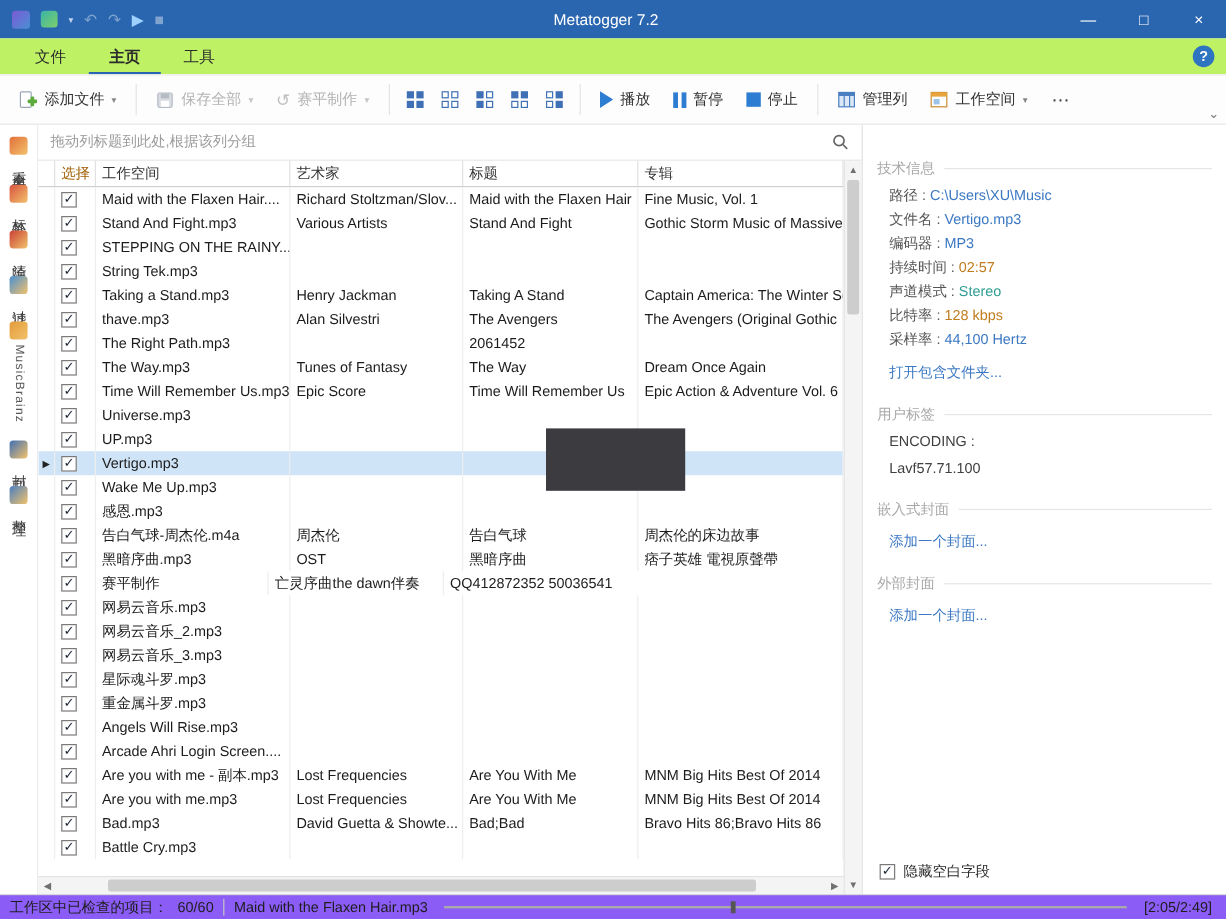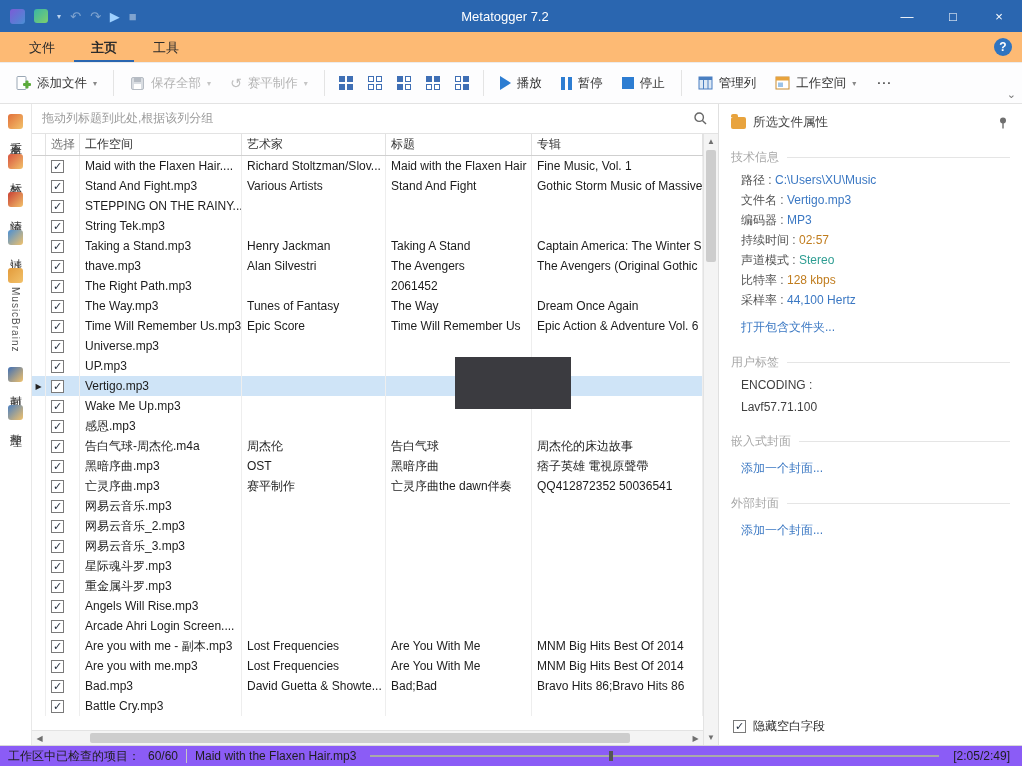--- a/index.html
+++ b/index.html
@@ -14,21 +14,21 @@
   .qat-icon2 { width:14px; height:14px; border-radius:3px; background:linear-gradient(135deg,#39b4a6,#7ed06b); display:inline-block; }
   .qat-btn { font-size:13px; color:#cfe0f4; cursor:default; line-height:1; }
   .qat-btn.dis { color:#7fa3cf; }
   .qat-btn.play { color:#9fd1ff; }
   .qat-caret { font-size:8px; color:#bcd2ec; }
   .title-center { position:absolute; left:0; right:12px; text-align:center; font-size:13px; pointer-events:none; }
   .win-btns { margin-left:auto; display:flex; z-index:2; }
   .win-btn { width:46px; height:32px; display:flex; align-items:center; justify-content:center; font-size:13px; }
 
   
-  .tabs-row { position:relative; height:30px; background:#fdba74; display:flex; align-items:stretch; padding-left:12px; gap:2px; }
+  .tabs-row { position:relative; height:30px; background:#bef264; display:flex; align-items:stretch; padding-left:12px; gap:2px; }
   .tab { padding:7px 17px 5px; font-size:13px; color:#2b2b2b; cursor:default; }
   .tab.active { font-weight:bold; border-bottom:2px solid #2a66b0; }
   .help-btn { position:absolute; right:10px; top:6px; width:18px; height:18px; border-radius:50%; background:#2f74c0; color:#fff; display:flex; align-items:center; justify-content:center; font-weight:bold; font-size:12px; }
 
   
   .toolbar { height:42px; background:#fdfdfe; border-top:1px solid #ececec; border-bottom:1px solid #e3e3e3; display:flex; align-items:center; padding:10px 8px; gap:5px; font-size:12.5px; color:#333; position:relative; }
   .tbtn { display:flex; align-items:center; gap:6px; padding:6px 7px; border-radius:2px; white-space:nowrap; }
   .tbtn.disabled { color:#b3b3b3; }
   .caret { font-size:8px; color:#888; }
   .tbtn.disabled .caret { color:#c5c5c5; }
@@ -54,21 +54,21 @@
   .sb-label.small { font-size:10px; letter-spacing:1px; color:#555; }
 
   
   .main { flex:1; display:flex; flex-direction:column; min-width:0; background:#fff; }
   .groupbar { height:30px; display:flex; align-items:center; border-bottom:1px solid #e3e3e3; padding:0 10px; color:#9b9b9b; flex:none; }
   .groupbar .hint { flex:1; }
   .grid { flex:1; display:flex; min-height:0; }
   .cols { flex:1; display:flex; flex-direction:column; min-width:0; }
   .thead { display:flex; height:22px; border-bottom:1px solid #cfcfcf; flex:none; background:#fff; }
   .th { padding:0 5px; border-right:1px solid #e2e2e2; display:flex; align-items:center; color:#333; overflow:hidden; white-space:nowrap; }
-  .th.sel-hdr { color:#737373; }
+  .th.sel-hdr { color:#a16207; }
   .c-marker { width:14px; flex:none; padding:0; justify-content:center; }
   .c-select { width:34px; flex:none; }
   .c-fn { width:162px; flex:none; }
   .c-ar { width:144px; flex:none; }
   .c-ti { width:146px; flex:none; }
   .c-al { flex:1; min-width:0; }
   .tbody { flex:1; overflow:hidden; }
   .trow { display:flex; height:20px; }
   .trow .cell { padding:0 5px; border-right:1px solid #eeeeee; display:flex; align-items:center; white-space:nowrap; overflow:hidden; color:#1c1c1c; }
   .trow.selected { background:#cfe4f7; }
@@ -455,21 +455,20 @@
                 <div class="cell c-fn">黑暗序曲.mp3</div>
                 <div class="cell c-ar">OST</div>
                 <div class="cell c-ti">黑暗序曲</div>
                 <div class="cell c-al">痞子英雄 電視原聲帶</div>
               </div>
               <div class="trow">
                 <div class="cell c-marker"></div>
                 <div class="cell c-select">
                   <span class="cb">✓</span>
                 </div>
-                <div class="cell c-fn">亡灵序曲.mp3</div>
                 <div class="cell c-ar">赛平制作</div>
                 <div class="cell c-ti">亡灵序曲the dawn伴奏</div>
                 <div class="cell c-al">QQ412872352 50036541</div>
               </div>
               <div class="trow">
                 <div class="cell c-marker"></div>
                 <div class="cell c-select">
                   <span class="cb">✓</span>
                 </div>
                 <div class="cell c-fn">网易云音乐.mp3</div>
@@ -586,28 +585,20 @@
         </div>
         <div class="vscroll">
           <span class="varrow up">▲</span>
           <div class="vthumb"></div>
           <span class="varrow down">▼</span>
         </div>
       </div>
     </div>
 
     <div class="props">
-      <div class="props-header">
-        <span class="i-folder"></span>
-        <span>所选文件属性</span>
-        <svg class="pin" width="14" height="14" viewBox="0 0 14 14">
-            <circle cx="7" cy="4.5" r="3" fill="#6f6f6f"></circle>
-            <rect x="6.3" y="7" width="1.4" height="5.5" fill="#6f6f6f"></rect>
-          </svg>
-      </div>
 
       <div class="section">
         <div class="sec-title">
             <span>技术信息</span>
           </div>
         <div class="pfields">
             <div class="pfield"><span class="plabel">路径 : </span><span class="pvalue tone-blue">C:\Users\XU\Music</span></div>
             <div class="pfield"><span class="plabel">文件名 : </span><span class="pvalue tone-blue">Vertigo.mp3</span></div>
             <div class="pfield"><span class="plabel">编码器 : </span><span class="pvalue tone-blue">MP3</span></div>
             <div class="pfield"><span class="plabel">持续时间 : </span><span class="pvalue tone-orange">02:57</span></div>

